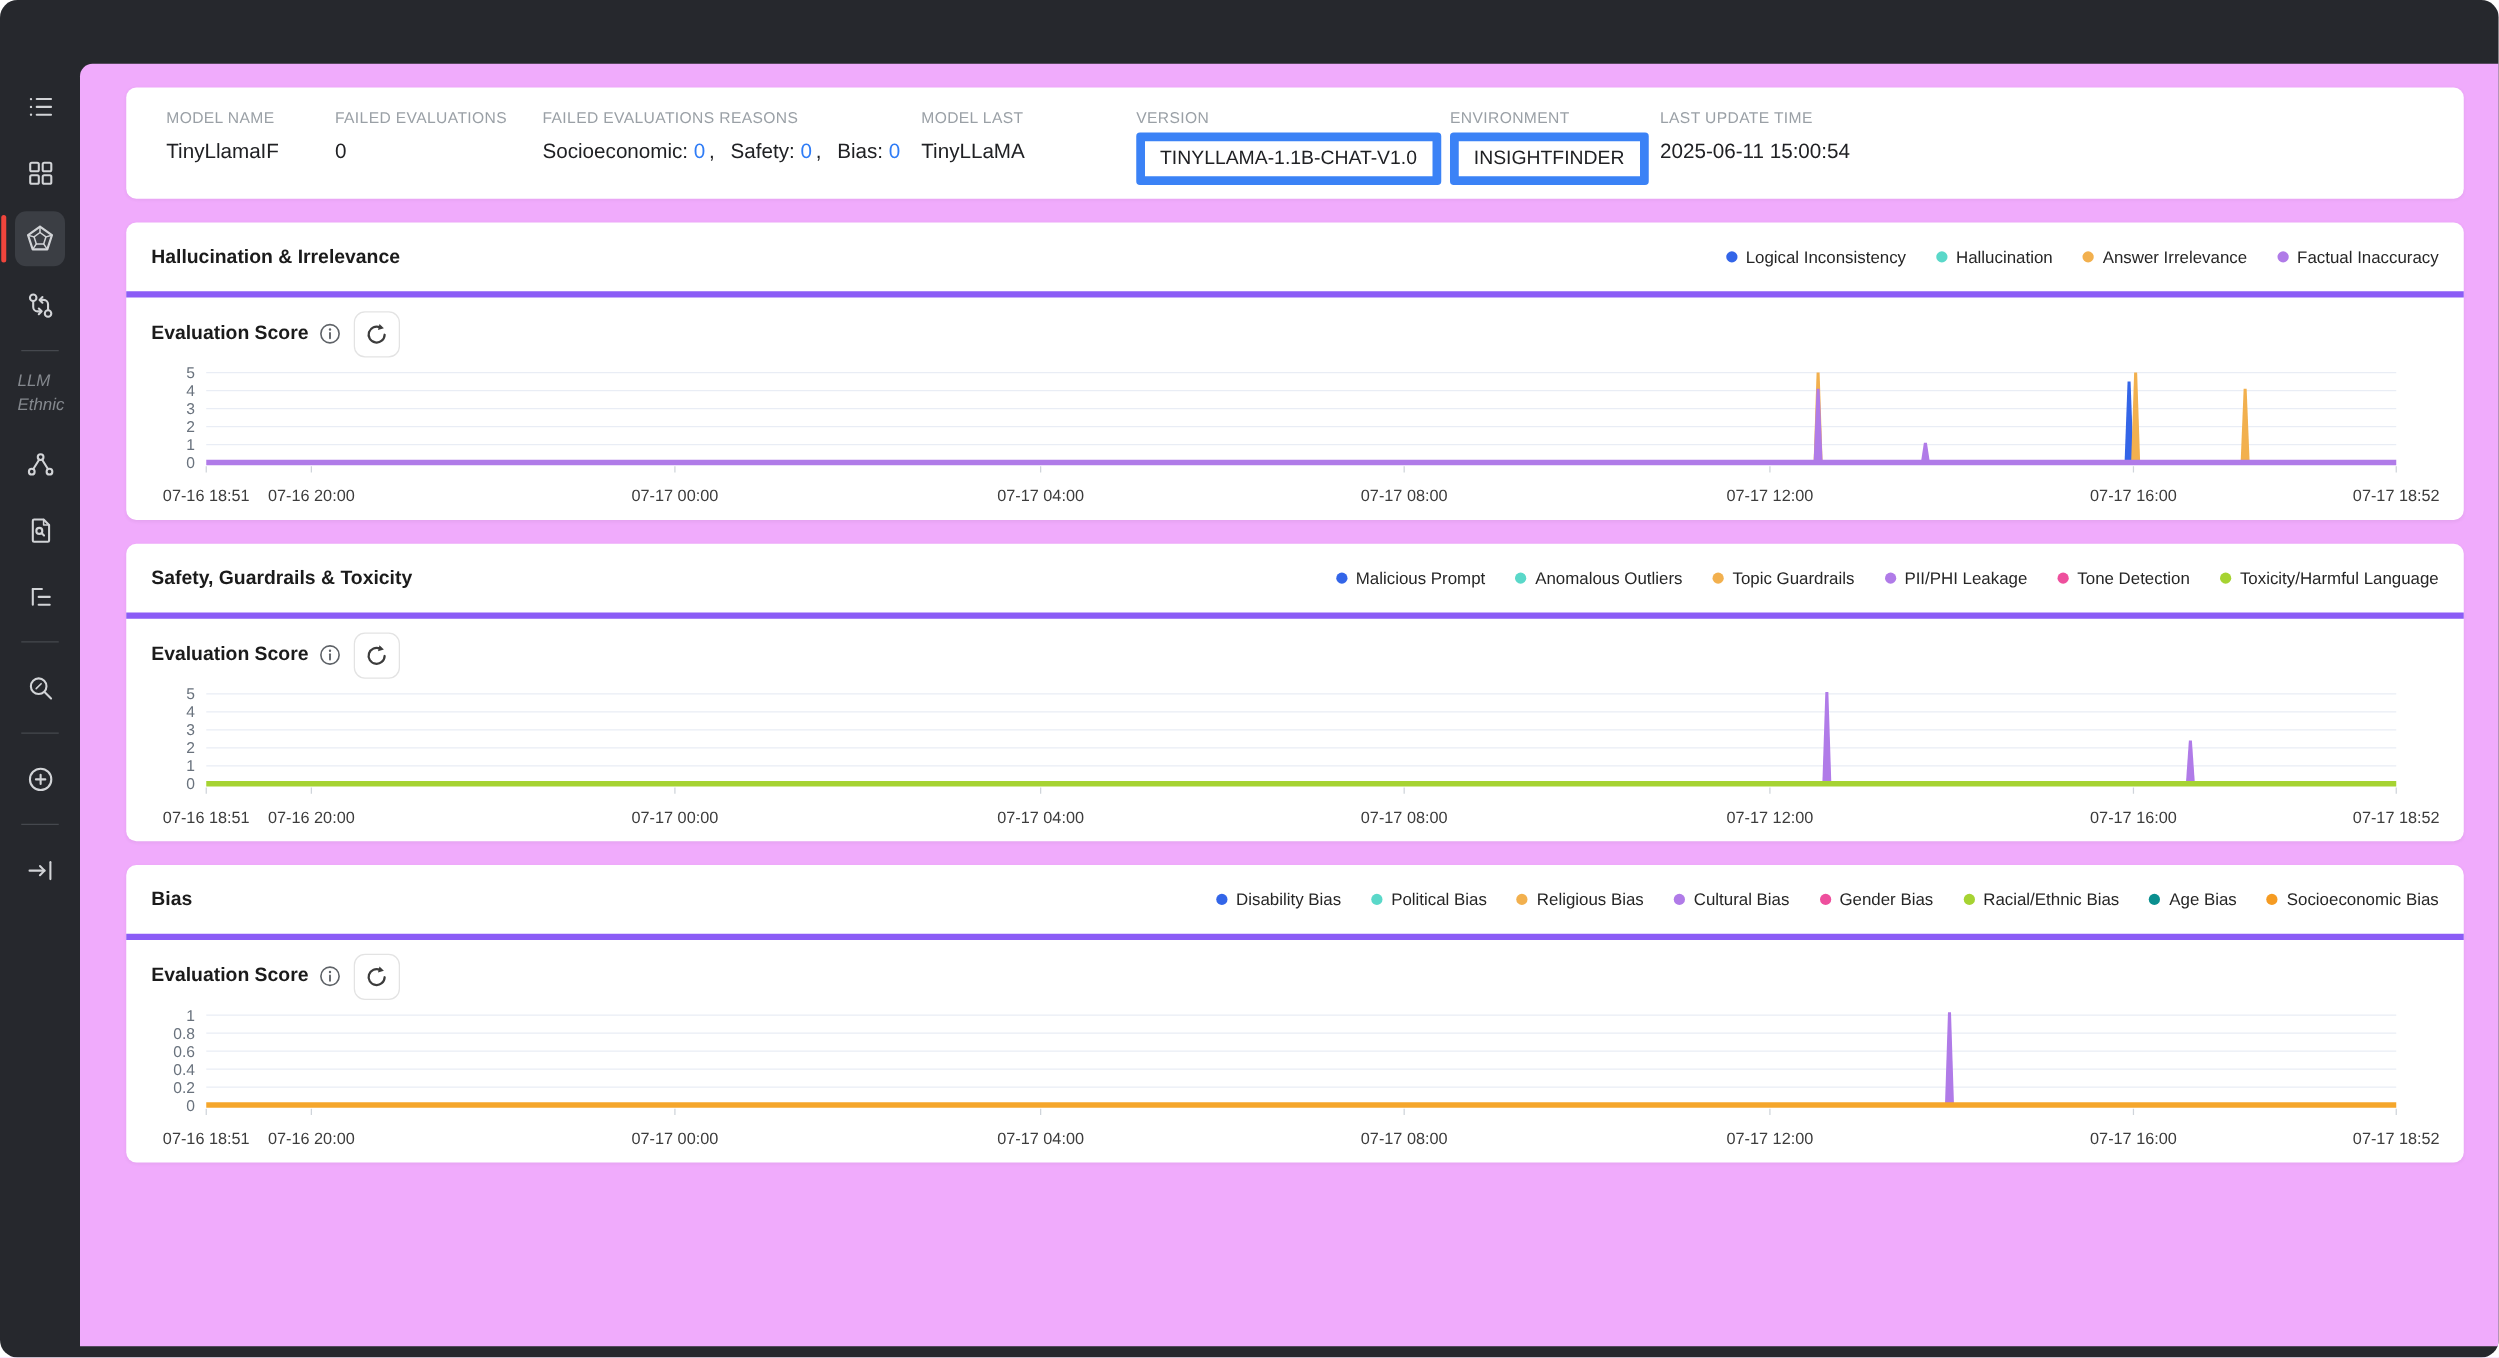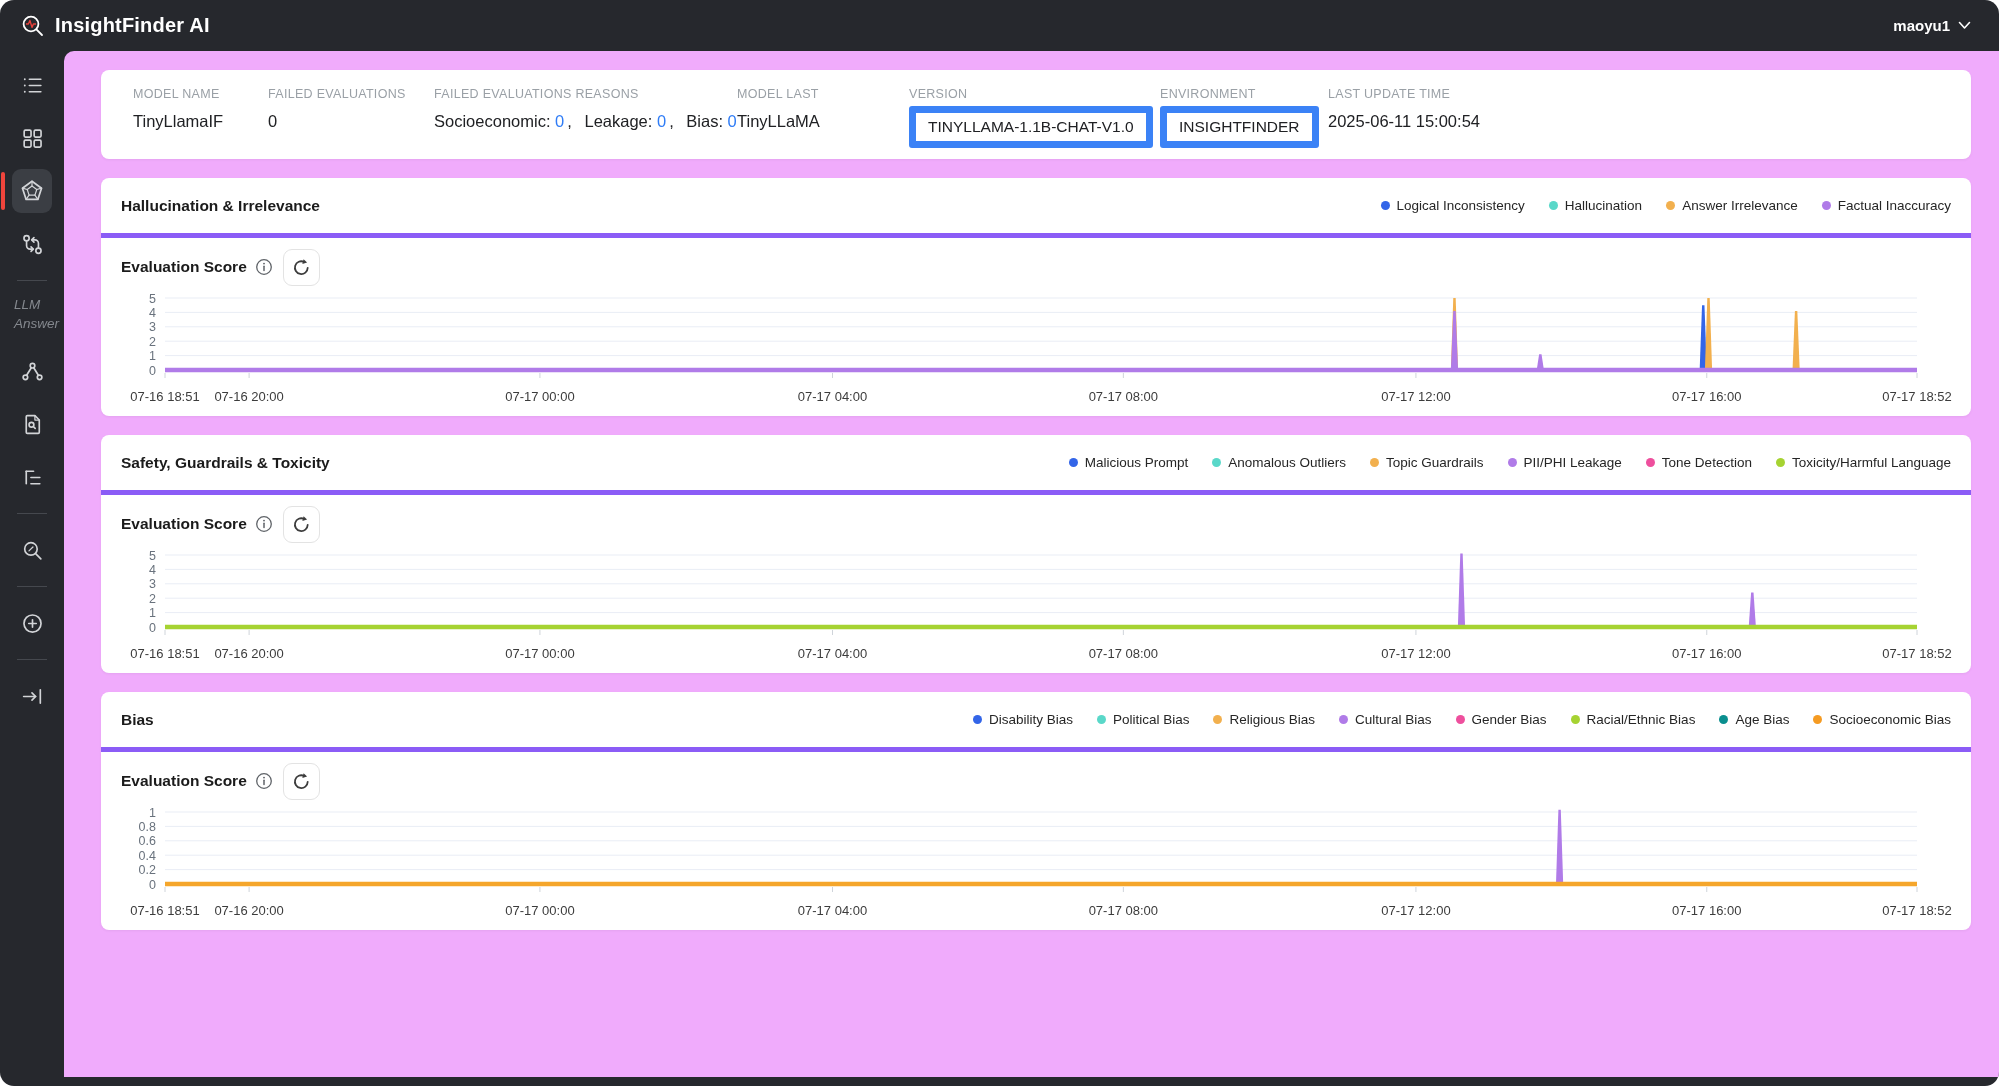--- a/index.html
+++ b/index.html
@@ -52,36 +52,20 @@
   .refresh-btn{width:37px;height:37px;border:1px solid #e3e3e3;border-radius:9px;background:#fff;display:flex;
                align-items:center;justify-content:center;margin-left:10px;cursor:pointer;padding:0;}
   .chart-svg{display:block;width:100%;height:116px;margin-top:5px;overflow:visible;
              font-family:"Liberation Sans","DejaVu Sans",sans-serif;}
 </style>
 </head>
 <body>
 
 <div class="window">
 
-  <div class="topbar">
-    <div class="brand">
-      <svg width="26" height="26" viewBox="0 0 26 26">
-        <circle cx="11" cy="11" r="7.4" fill="none" stroke="#ffffff" stroke-width="1.8"></circle>
-        <line x1="16.4" y1="16.4" x2="22" y2="22" stroke="#ffffff" stroke-width="1.8" stroke-linecap="round"></line>
-        <polyline points="6,11 8.4,11 9.9,7.4 12,14.4 13.4,11 16,11" fill="none" stroke="#e8403a" stroke-width="1.4" stroke-linejoin="round"></polyline>
-      </svg>
-      <span>InsightFinder AI</span>
-    </div>
-    <div class="user-menu">
-      <span>maoyu1</span>
-      <svg width="13" height="9" viewBox="0 0 13 9">
-        <polyline points="1.5,1.5 6.5,7 11.5,1.5" fill="none" stroke="#ffffff" stroke-width="1.6" stroke-linecap="round" stroke-linejoin="round"></polyline>
-      </svg>
-    </div>
-  </div>
 
   <div class="sidebar">
     <div class="side-item">
       <svg width="25" height="25" viewBox="0 0 24 24">
         <line x1="9" y1="6" x2="20" y2="6"></line>
           <line x1="9" y1="12" x2="20" y2="12"></line>
           <line x1="9" y1="18" x2="20" y2="18"></line>
         <circle cx="4.6" cy="6" r="0.9" fill="#d2d4d7" stroke="none"></circle>
           <circle cx="4.6" cy="12" r="0.9" fill="#d2d4d7" stroke="none"></circle>
           <circle cx="4.6" cy="18" r="0.9" fill="#d2d4d7" stroke="none"></circle>
@@ -110,21 +94,21 @@
       <svg width="25" height="25" viewBox="0 0 24 24">
         <circle cx="6.3" cy="6" r="2.5"></circle>
           <circle cx="17.7" cy="18" r="2.5"></circle>
         <path d="M6.3 8.8 v4.2 a3.4 3.4 0 0 0 3.4 3.4 h2.6"></path>
         <polyline points="10.6,14.2 12.8,16.4 10.6,18.6"></polyline>
         <path d="M17.7 15.2 v-4.2 a3.4 3.4 0 0 0 -3.4 -3.4 h-2.6"></path>
         <polyline points="13.4,5.4 11.2,7.6 13.4,9.8"></polyline>
       </svg>
     </div>
     <div class="side-divider"></div>
-    <div class="side-label">LLM Answer</div>
+    <div class="side-label">LLM Ethnic</div>
     <div class="side-item">
       <svg width="25" height="25" viewBox="0 0 24 24">
         <circle cx="5.2" cy="17.6" r="2.2"></circle>
           <circle cx="12" cy="6.4" r="2.2"></circle>
           <circle cx="18.8" cy="17.6" r="2.2"></circle>
         <line x1="6.5" y1="15.4" x2="10.7" y2="8.6"></line>
           <line x1="13.3" y1="8.6" x2="17.5" y2="15.4"></line>
       </svg>
     </div>
     <div class="side-item">
@@ -178,21 +162,21 @@
       </div>
       <div class="info-col col-failed">
         <div class="label">FAILED EVALUATIONS</div>
         <div class="value">0</div>
       </div>
       <div class="info-col col-reasons">
         <div class="label">FAILED EVALUATIONS REASONS</div>
         <div class="value">
           <span>Socioeconomic:</span>
           <span class="blue">0</span><span class="sep">,</span>
-          <span>Leakage:</span>
+          <span>Safety:</span>
           <span class="blue">0</span><span class="sep">,</span>
           <span>Bias:</span>
           <span class="blue">0</span>
         </div>
       </div>
       <div class="info-col col-type">
         <div class="label">MODEL LAST</div>
         <div class="value">TinyLLaMA</div>
       </div>
       <div class="info-col col-version">

